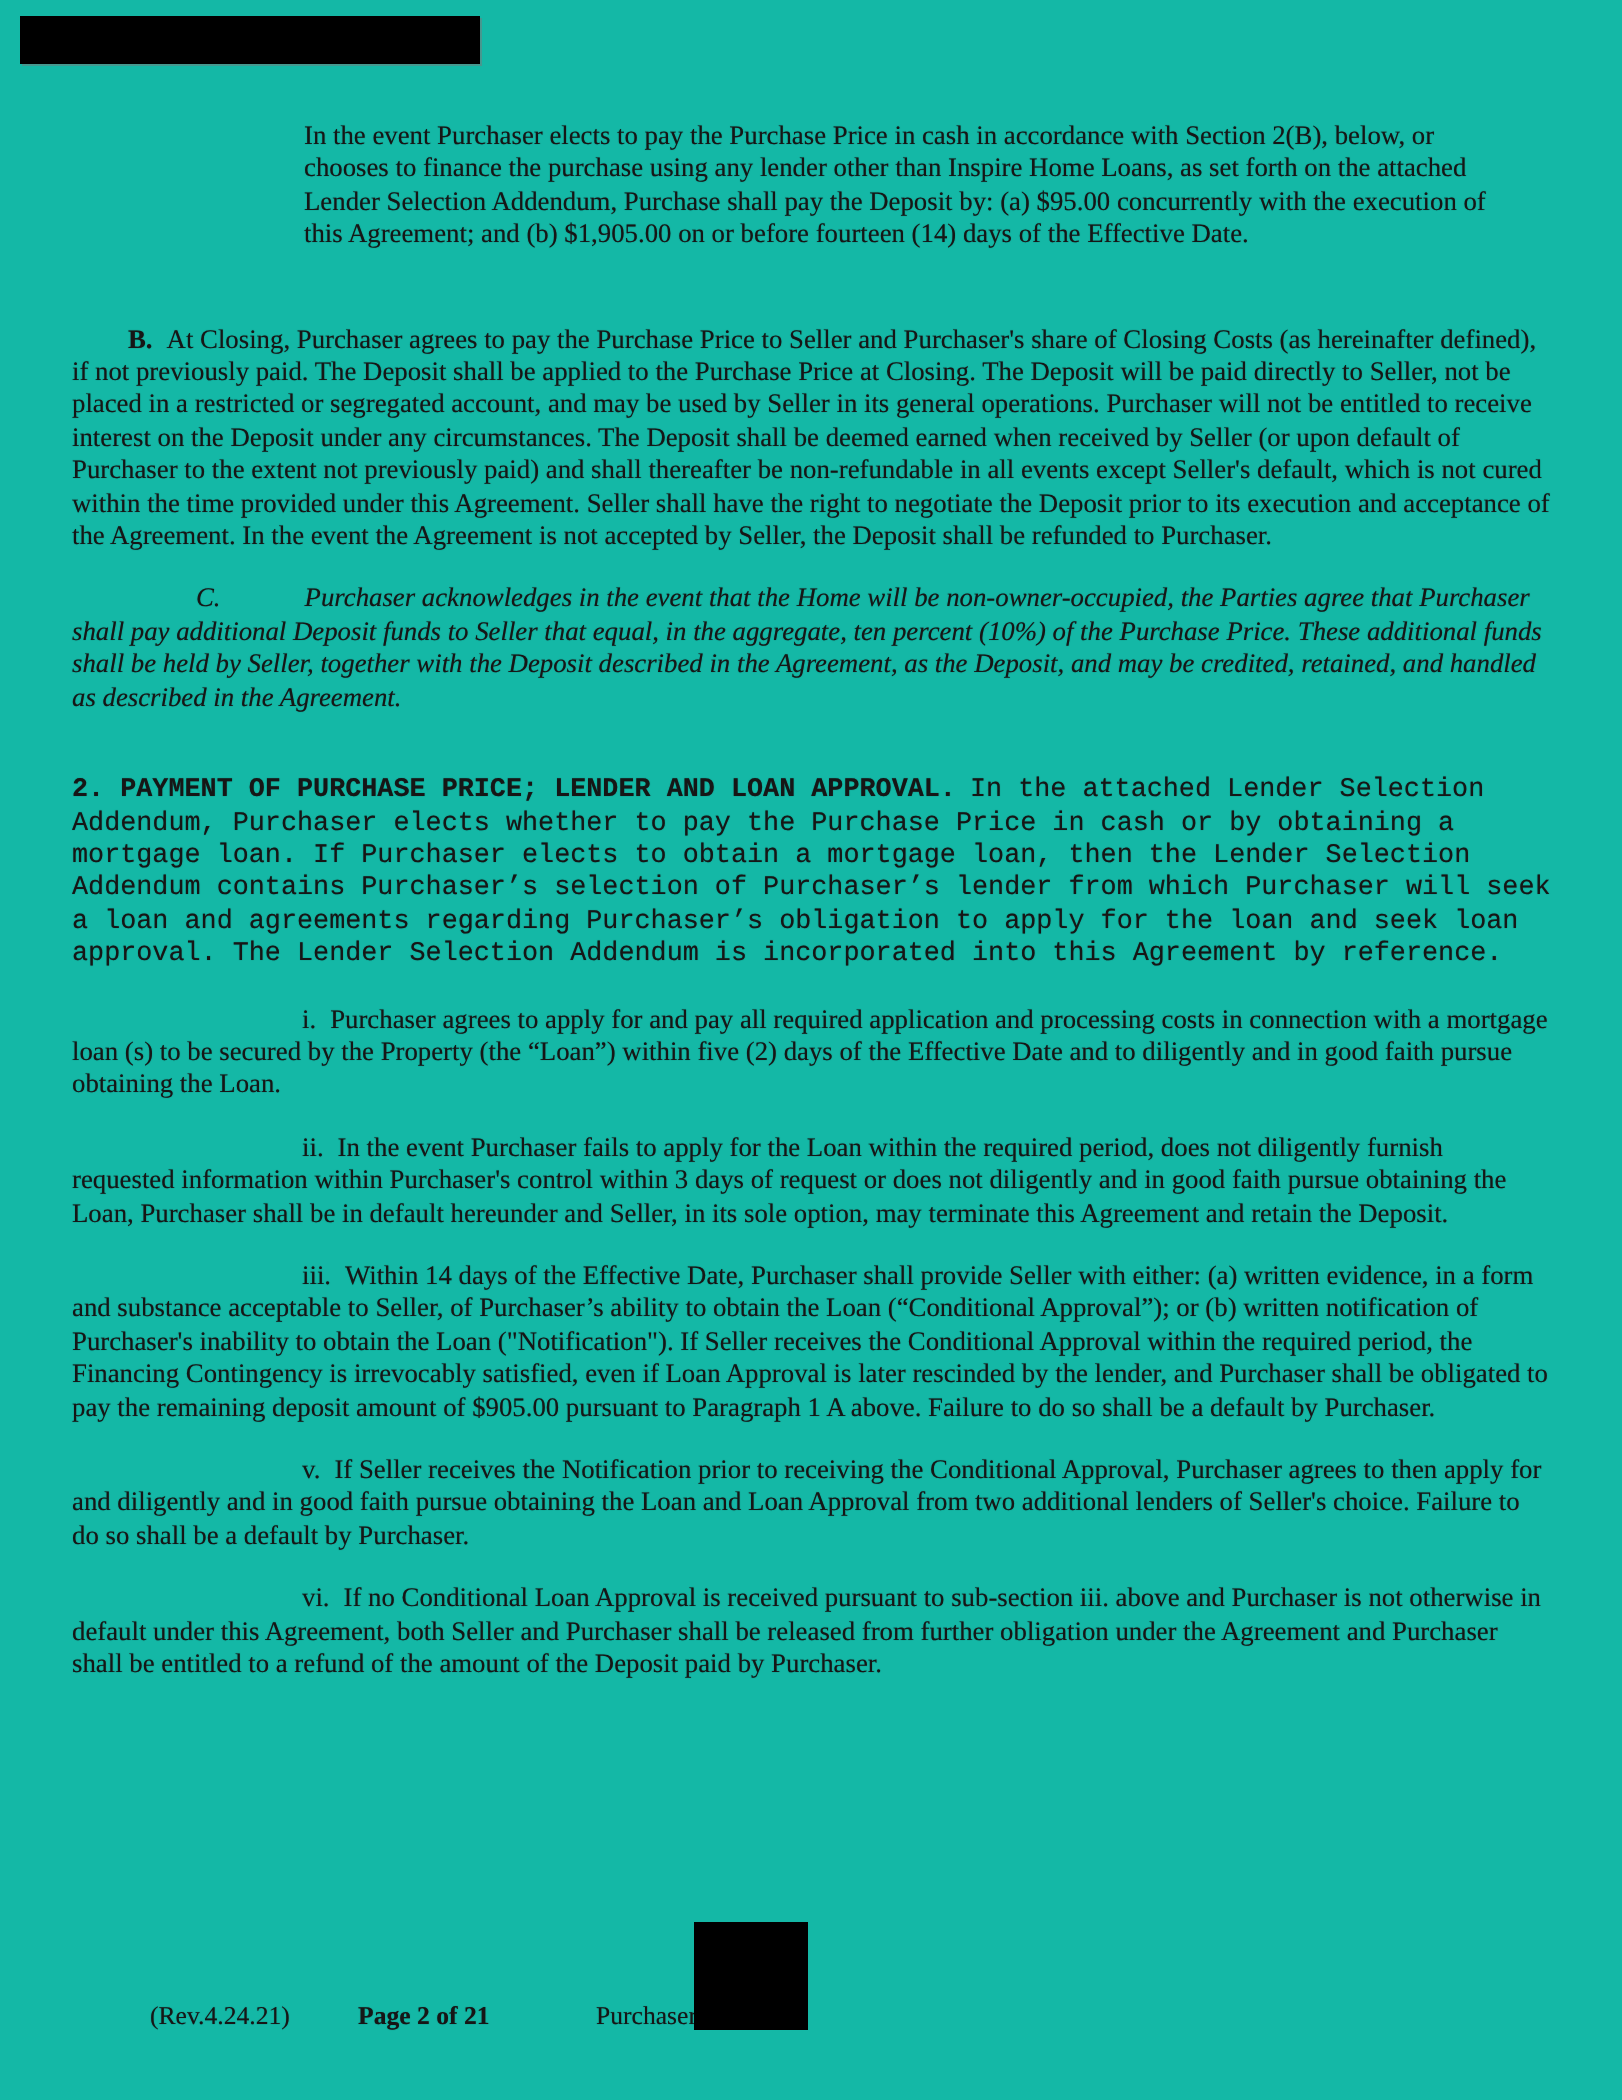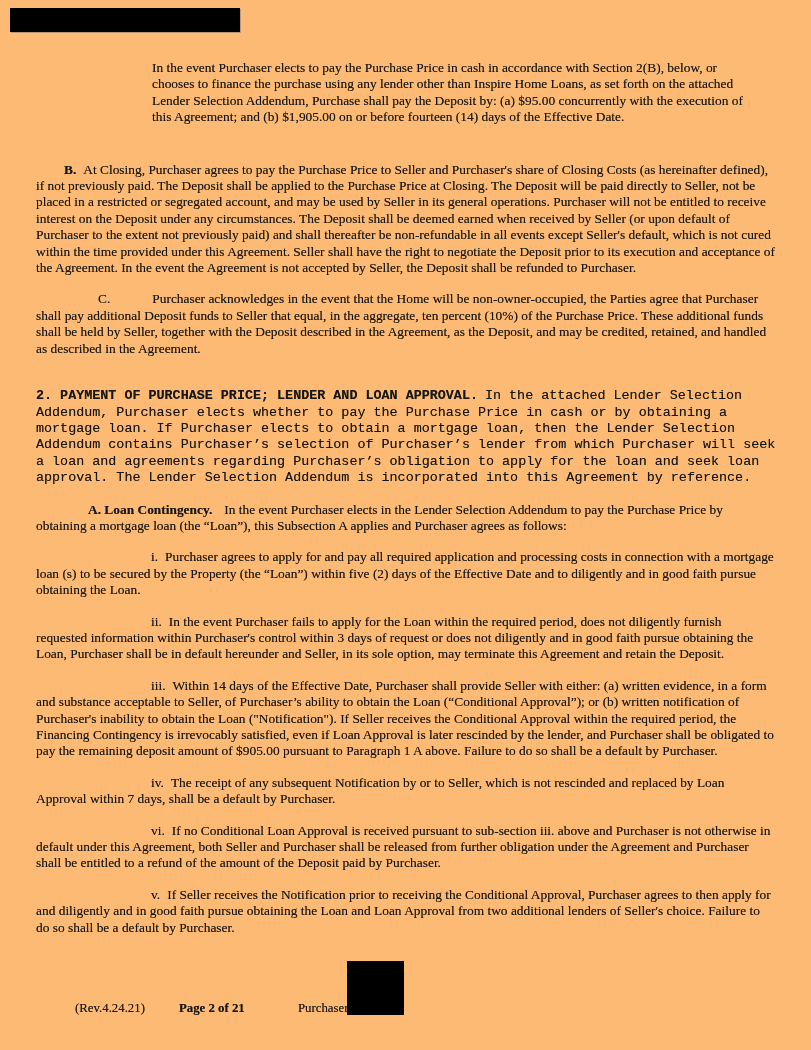--- a/index.html
+++ b/index.html
@@ -1,20 +1,20 @@
 <!DOCTYPE html>
 <html><head>
 <meta charset="utf-8">
 <style>
   html, body { margin: 0; padding: 0; background: #ffffff; }
   .page {
     position: relative;
     width: 811px;
     height: 1050px;
-    background: #fdba74;
+    background: #14b8a6;
     font-family: "Liberation Serif", "DejaVu Serif", serif;
     color: #161616;
     overflow: hidden;
     text-shadow: 0 0 0.5px rgba(25,25,25,0.55);
   }
   .redact-top {
     position: absolute;
     left: 10px; top: 8px;
     width: 230px; height: 24px;
     background: #000;
@@ -31,21 +31,21 @@
     position: absolute;
     top: 60px; left: 36px;
     width: 740px;
     font-size: 13.4px;
     line-height: 16.4px;
     text-align: left;
   }
   .para { margin: 0 0 15px 0; }
   .p-intro { margin-left: 116px; margin-right: 28px; margin-bottom: 36px; }
   .p-b  { text-indent: 28px; }
-  .p-c  { text-indent: 62px; margin-bottom: 31px; }
+  .p-c  { text-indent: 62px; margin-bottom: 31px; font-style: italic; }
   .p-s2 { text-indent: 0; font-family: Liberation Mono, monospace; }
   .p-a  { text-indent: 52px; }
   .p-sub { text-indent: 115px; }
   .lead-bold { font-weight: bold; }
   .sp-sm { margin-right: 7px; }
   .sp-md { margin-right: 12px; }
   .sp-tab { margin-right: 42px; }
   .footer {
     position: absolute;
     top: 1001px; left: 0;
@@ -68,33 +68,31 @@
   <div class="content">
 
     <p class="para p-intro"><span>In the event Purchaser elects to pay the Purchase Price in cash in accordance with Section 2(B), below, or chooses to finance the purchase using any lender other than Inspire Home Loans, as set forth on the attached Lender Selection Addendum, Purchase shall pay the Deposit by: (a) $95.00 concurrently with the execution of this Agreement; and (b) $1,905.00 on or before fourteen (14) days of the Effective Date.</span></p>
 
     <p class="para p-b"><span class="lead-bold sp-sm">B.</span><span>At Closing, Purchaser agrees to pay the Purchase Price to Seller and Purchaser's share of Closing Costs (as hereinafter defined), if not previously paid. The Deposit shall be applied to the Purchase Price at Closing.  The Deposit will be paid directly to Seller, not be placed in a restricted or segregated account, and may be used by Seller in its general operations. Purchaser will not be entitled to receive interest on the Deposit under any circumstances. The Deposit shall be deemed earned when received by Seller (or upon default of Purchaser to the extent not previously paid) and shall thereafter be non-refundable in all events except Seller's default, which is not cured within the time provided under this Agreement. Seller shall have the right to negotiate the Deposit prior to its execution and acceptance of the Agreement. In the event the Agreement is not accepted by Seller, the Deposit shall be refunded to Purchaser.</span></p>
 
     <p class="para p-c"><span class="sp-tab">C.</span><span>Purchaser acknowledges in the event that the Home will be non-owner-occupied, the Parties agree that Purchaser shall pay additional Deposit funds to Seller that equal, in the aggregate, ten percent (10%) of the Purchase Price. These additional funds shall be held by Seller, together with the Deposit described in the Agreement, as the Deposit, and may be credited, retained, and handled as described in the Agreement.</span></p>
 
     <p class="para p-s2"><span class="lead-bold sp-sm">2.  PAYMENT OF PURCHASE PRICE; LENDER AND LOAN APPROVAL.</span><span>In the attached Lender Selection Addendum, Purchaser elects whether to pay the Purchase Price in cash or by obtaining a mortgage loan. If Purchaser elects to obtain a mortgage loan, then the Lender Selection Addendum contains Purchaser’s selection of Purchaser’s lender from which Purchaser will seek a loan and agreements regarding Purchaser’s obligation to apply for the loan and seek loan approval. The Lender Selection Addendum is incorporated into this Agreement by reference.</span></p>
 
-    <p class="para p-a"><span class="lead-bold sp-md">A.  Loan Contingency.</span><span>In the event Purchaser elects in the Lender Selection Addendum to pay the Purchase Price by obtaining a mortgage loan (the “Loan”), this Subsection A applies and Purchaser agrees as follows:</span></p>
 
     <p class="para p-sub"><span class="sp-sm">i.</span><span>Purchaser agrees to apply for and pay all required application and processing costs in connection with a mortgage loan (s) to be secured by the Property (the “Loan”) within five (2) days of the Effective Date and to diligently and in good faith pursue obtaining the Loan.</span></p>
 
     <p class="para p-sub"><span class="sp-sm">ii.</span><span>In the event Purchaser fails to apply for the Loan within the required period, does not diligently furnish requested information within Purchaser's control within 3 days of request or does not diligently and in good faith pursue obtaining the Loan, Purchaser shall be in default hereunder and Seller, in its sole option, may terminate this Agreement and retain the Deposit.</span></p>
 
     <p class="para p-sub"><span class="sp-sm">iii.</span><span>Within 14 days of the Effective Date, Purchaser shall provide Seller with either: (a) written evidence, in a form and substance acceptable to Seller, of Purchaser’s ability to obtain the Loan (“Conditional Approval”); or (b) written notification of Purchaser's inability to obtain the Loan ("Notification").  If Seller receives the Conditional Approval within the required period, the Financing Contingency is irrevocably satisfied, even if Loan Approval is later rescinded by the lender, and Purchaser shall be obligated to pay the remaining deposit amount of $905.00 pursuant to Paragraph 1 A above. Failure to do so shall be a default by Purchaser.</span></p>
 
-    <p class="para p-sub"><span class="sp-sm">iv.</span><span>The receipt of any subsequent Notification by or to Seller, which is not rescinded and replaced by Loan Approval within 7 days, shall be a default by Purchaser.</span></p>
+
+    <p class="para p-sub"><span class="sp-sm">v.</span><span>If Seller receives the Notification prior to receiving the Conditional Approval, Purchaser agrees to then apply for and diligently and in good faith pursue obtaining the Loan and Loan Approval from two additional lenders of Seller's choice. Failure to do so shall be a default by Purchaser.</span></p>
 
     <p class="para p-sub"><span class="sp-sm">vi.</span><span>If no Conditional Loan Approval is received pursuant to sub-section iii. above and Purchaser is not otherwise in default under this Agreement, both Seller and Purchaser shall be released from further obligation under the Agreement and Purchaser shall be entitled to a refund of the amount of the Deposit paid by Purchaser.</span></p>
-
-    <p class="para p-sub"><span class="sp-sm">v.</span><span>If Seller receives the Notification prior to receiving the Conditional Approval, Purchaser agrees to then apply for and diligently and in good faith pursue obtaining the Loan and Loan Approval from two additional lenders of Seller's choice. Failure to do so shall be a default by Purchaser.</span></p>
 
   </div>
 
   <div class="footer">
     <span class="f-rev">(Rev.4.24.21)</span>
     <span class="f-page">Page 2 of 21</span>
     <span class="f-init">Purchaser’s Initia</span>
   </div>
 
   <div class="redact-initials"></div>

